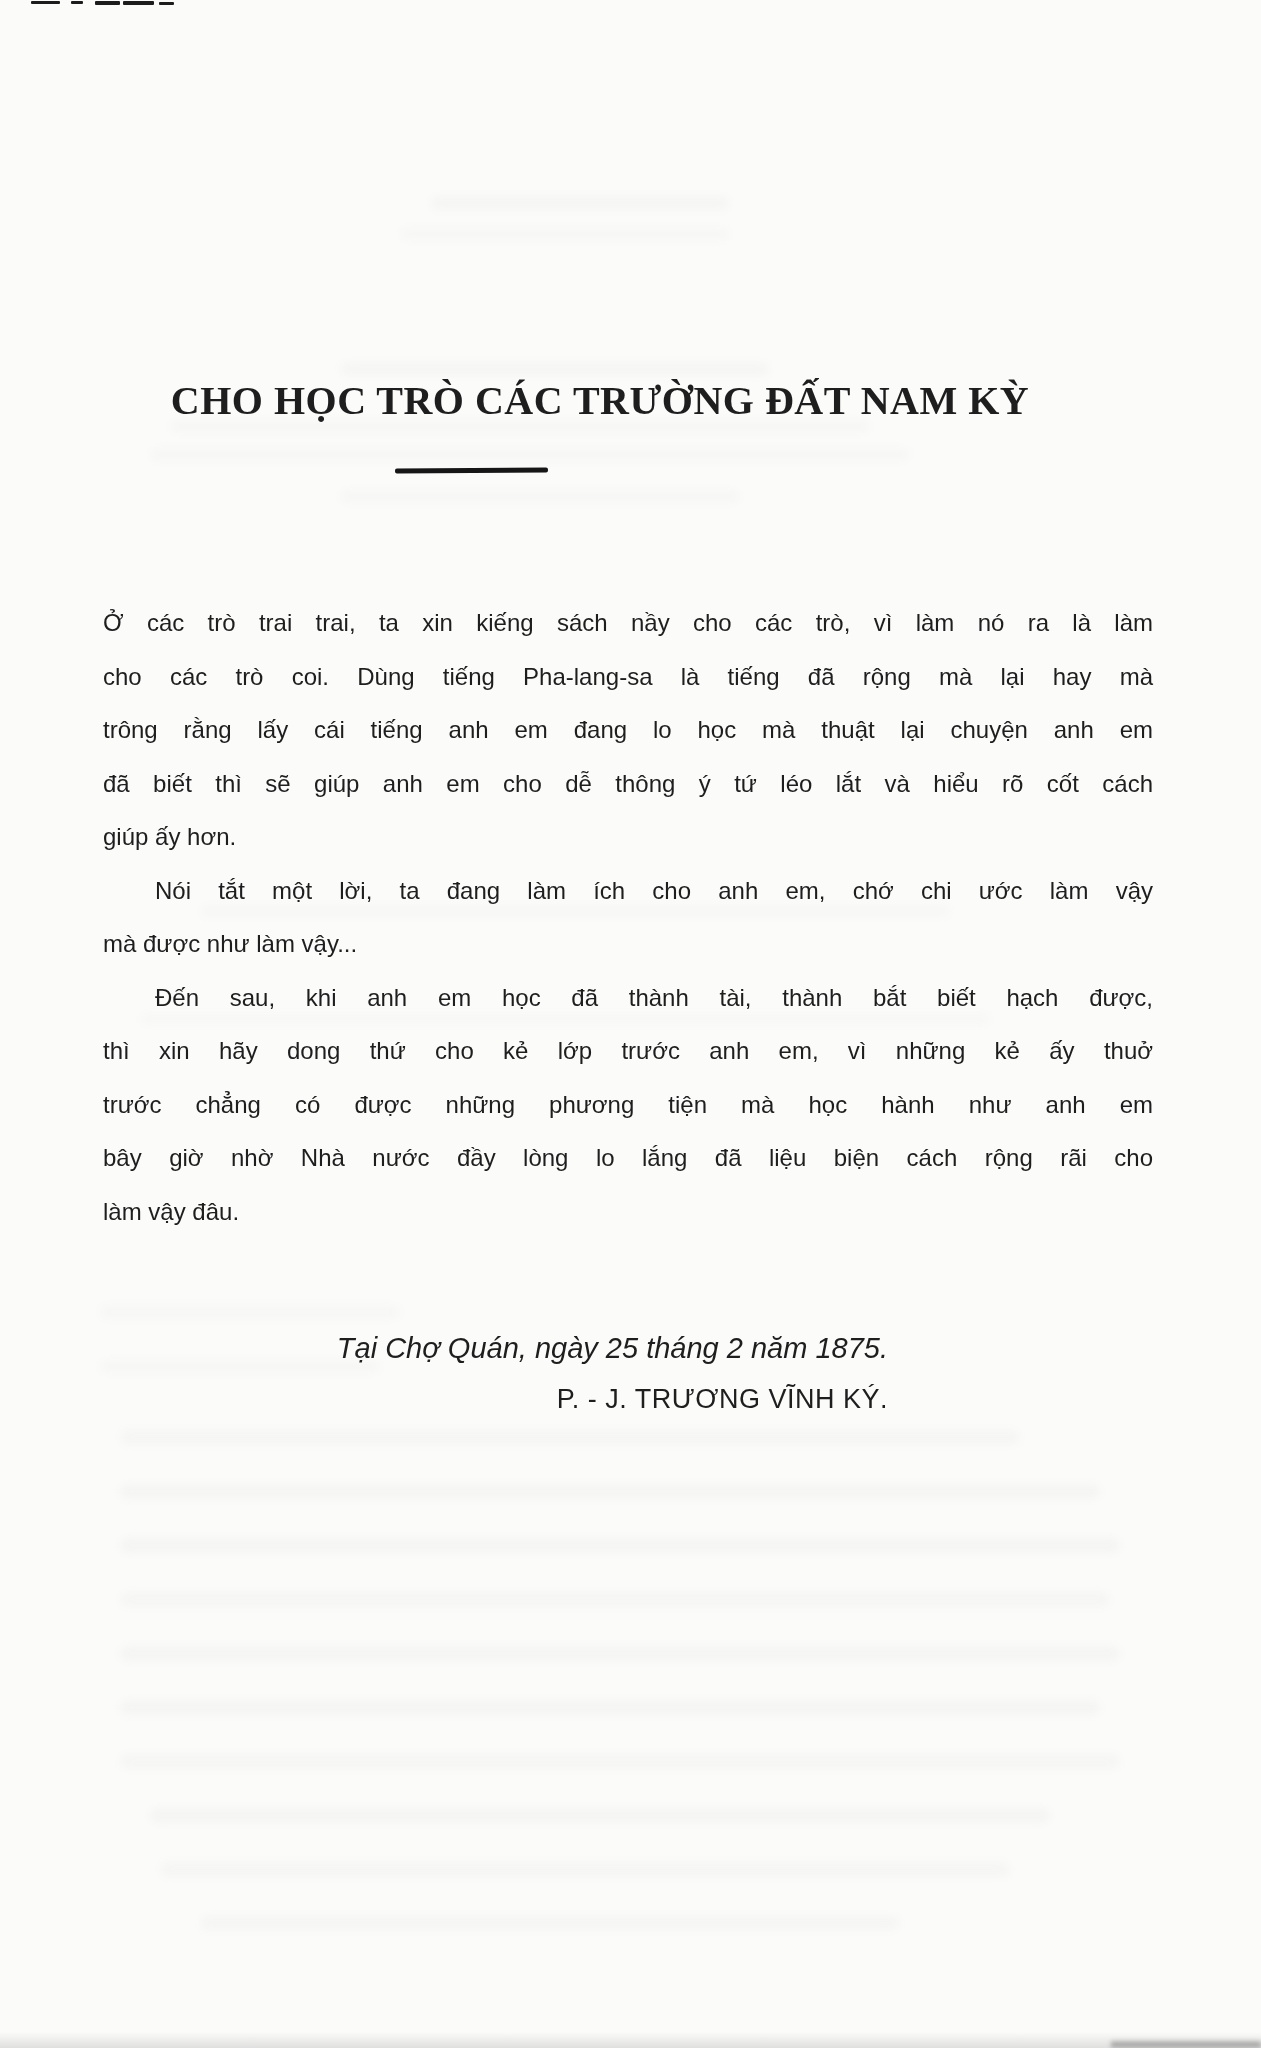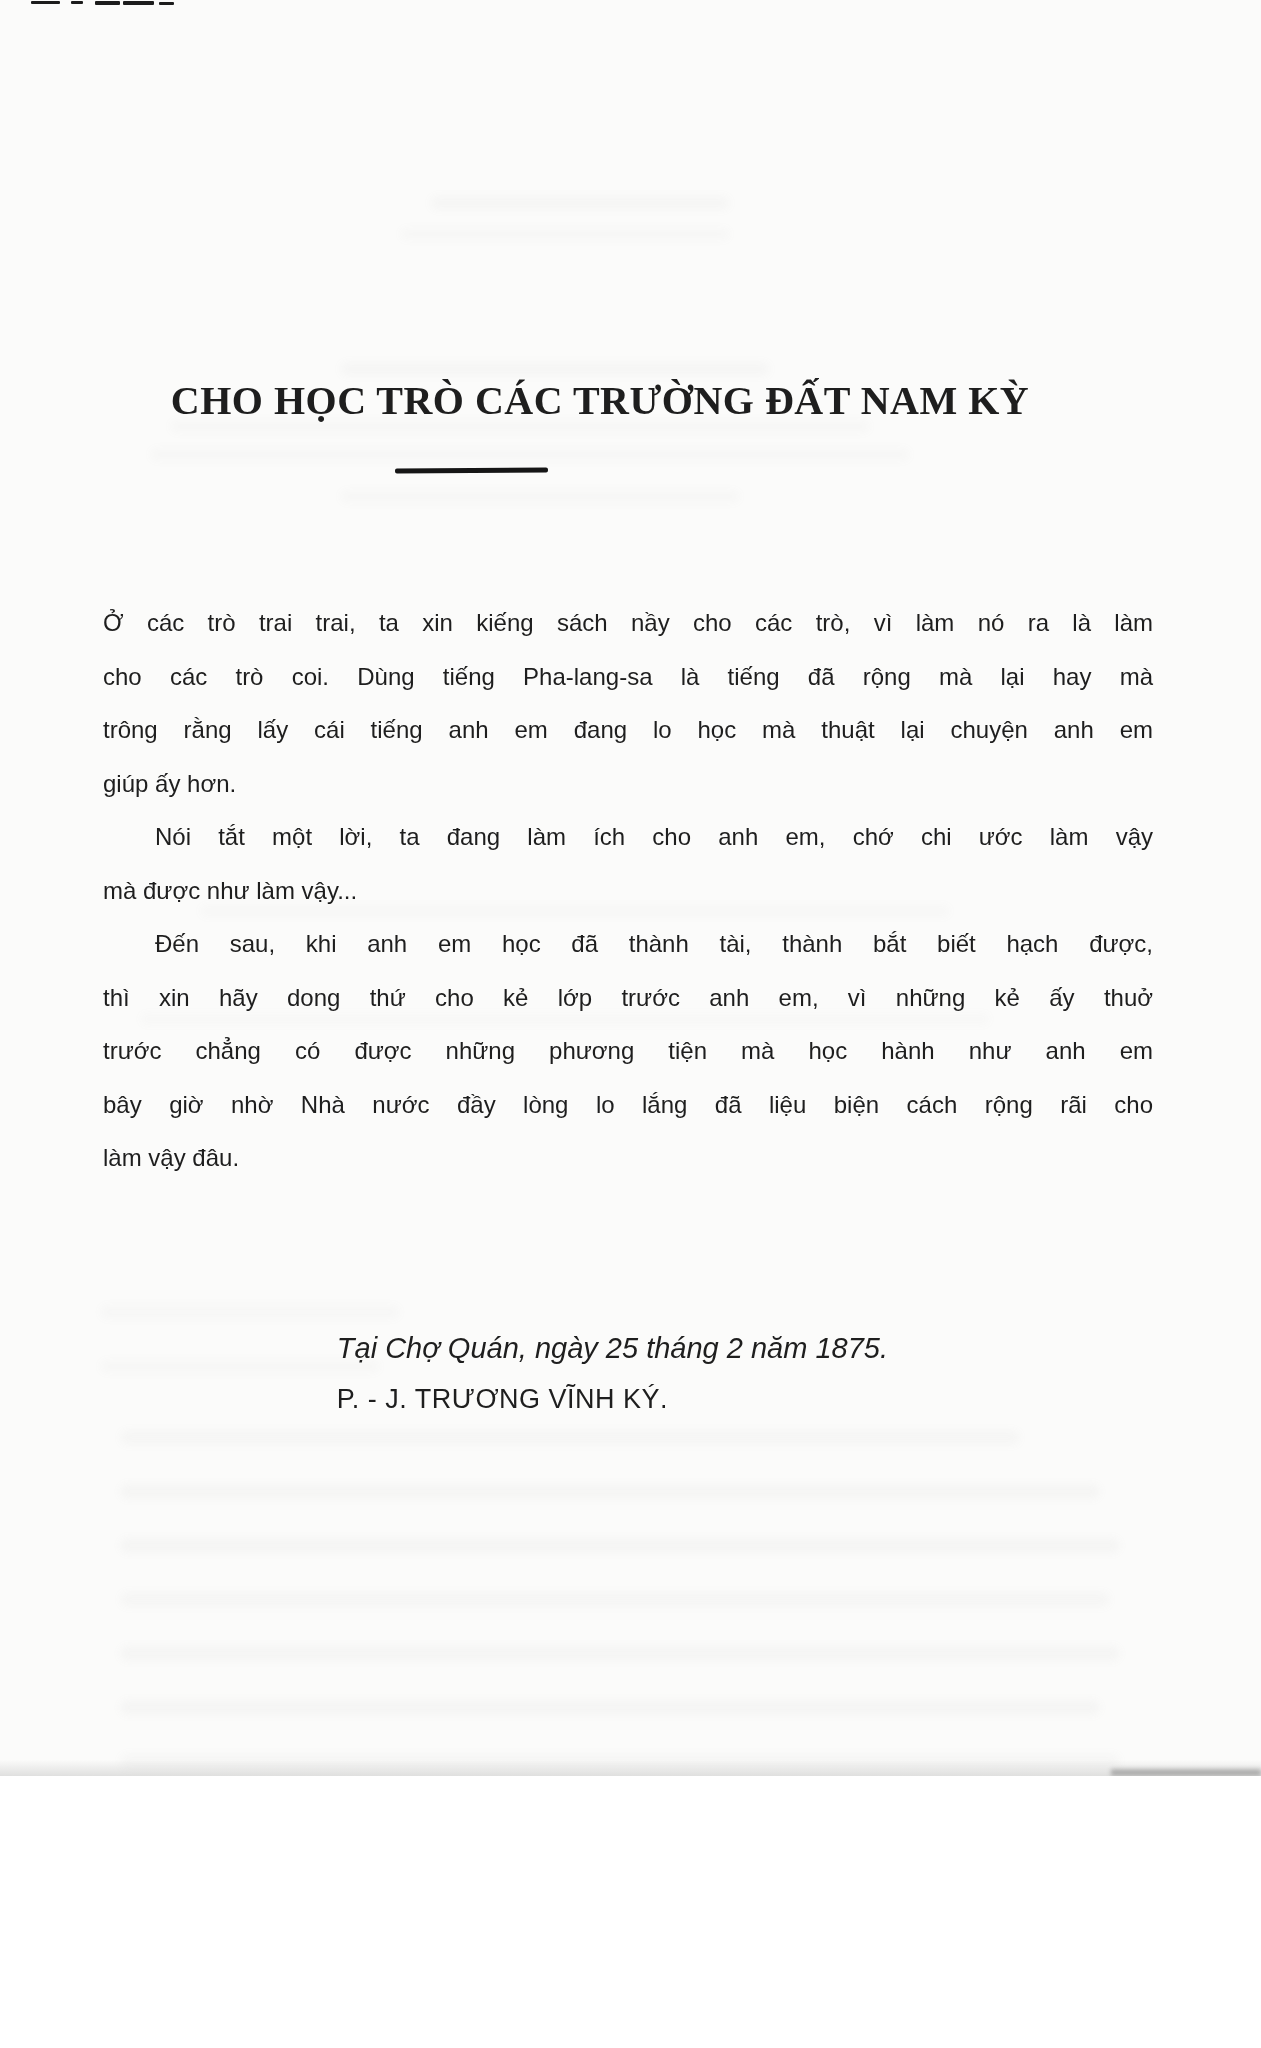--- a/index.html
+++ b/index.html
@@ -1,19 +1,19 @@
 <!DOCTYPE html>
 <html style="--ink: #1e1e1e; --paper: #fbfbfa;"><head>
 <meta charset="utf-8">
 <style>
   html, body { margin: 0; padding: 0; }
   .page {
     position: relative;
     width: 1261px;
-    height: 1776px;
+    height: 2048px;
     background: var(--paper, #fbfbfa);
     overflow: hidden;
     font-family: "Liberation Sans", "DejaVu Sans", sans-serif;
     color: var(--ink, #1e1e1e);
   }
 
   
   .edge-mark {
     position: absolute;
     background: #1c1c1c;
@@ -61,20 +61,21 @@
     text-align-last: justify;
   }
   .line.last { text-align-last: left; }
   .line.indent { padding-left: 52px; }
 
   
   .signature {
     position: absolute;
     top: 1322px;
     right: 373px;
+    text-align: right;
   }
   .place-date {
     font-style: italic;
     font-size: 29px;
     line-height: 52px;
   }
   .author {
     font-size: 27px;
     line-height: 50px;
     letter-spacing: 0.5px;
@@ -117,20 +118,21 @@
     </div>
 
   <h1 class="title">CHO HỌC TRÒ CÁC TRƯỜNG ĐẤT NAM KỲ</h1>
 
   <div class="divider"></div>
 
   <div class="body">
       <div class="line">Ở các trò trai trai, ta xin kiếng sách nầy cho các trò, vì làm nó ra là làm</div>
       <div class="line">cho các trò coi. Dùng tiếng Pha-lang-sa là tiếng đã rộng mà lại hay mà</div>
       <div class="line">trông rằng lấy cái tiếng anh em đang lo học mà thuật lại chuyện anh em</div>
+      <div class="line">đã biết thì sẽ giúp anh em cho dễ thông ý tứ léo lắt và hiểu rõ cốt cách</div>
       <div class="line last">giúp ấy hơn.</div>
       <div class="line indent">Nói tắt một lời, ta đang làm ích cho anh em, chớ chi ước làm vậy</div>
       <div class="line last">mà được như làm vậy...</div>
       <div class="line indent">Đến sau, khi anh em học đã thành tài, thành bắt biết hạch được,</div>
       <div class="line">thì xin hãy dong thứ cho kẻ lớp trước anh em, vì những kẻ ấy thuở</div>
       <div class="line">trước chẳng có được những phương tiện mà học hành như anh em</div>
       <div class="line">bây giờ nhờ Nhà nước đầy lòng lo lắng đã liệu biện cách rộng rãi cho</div>
       <div class="line last">làm vậy đâu.</div>
     </div>
 

